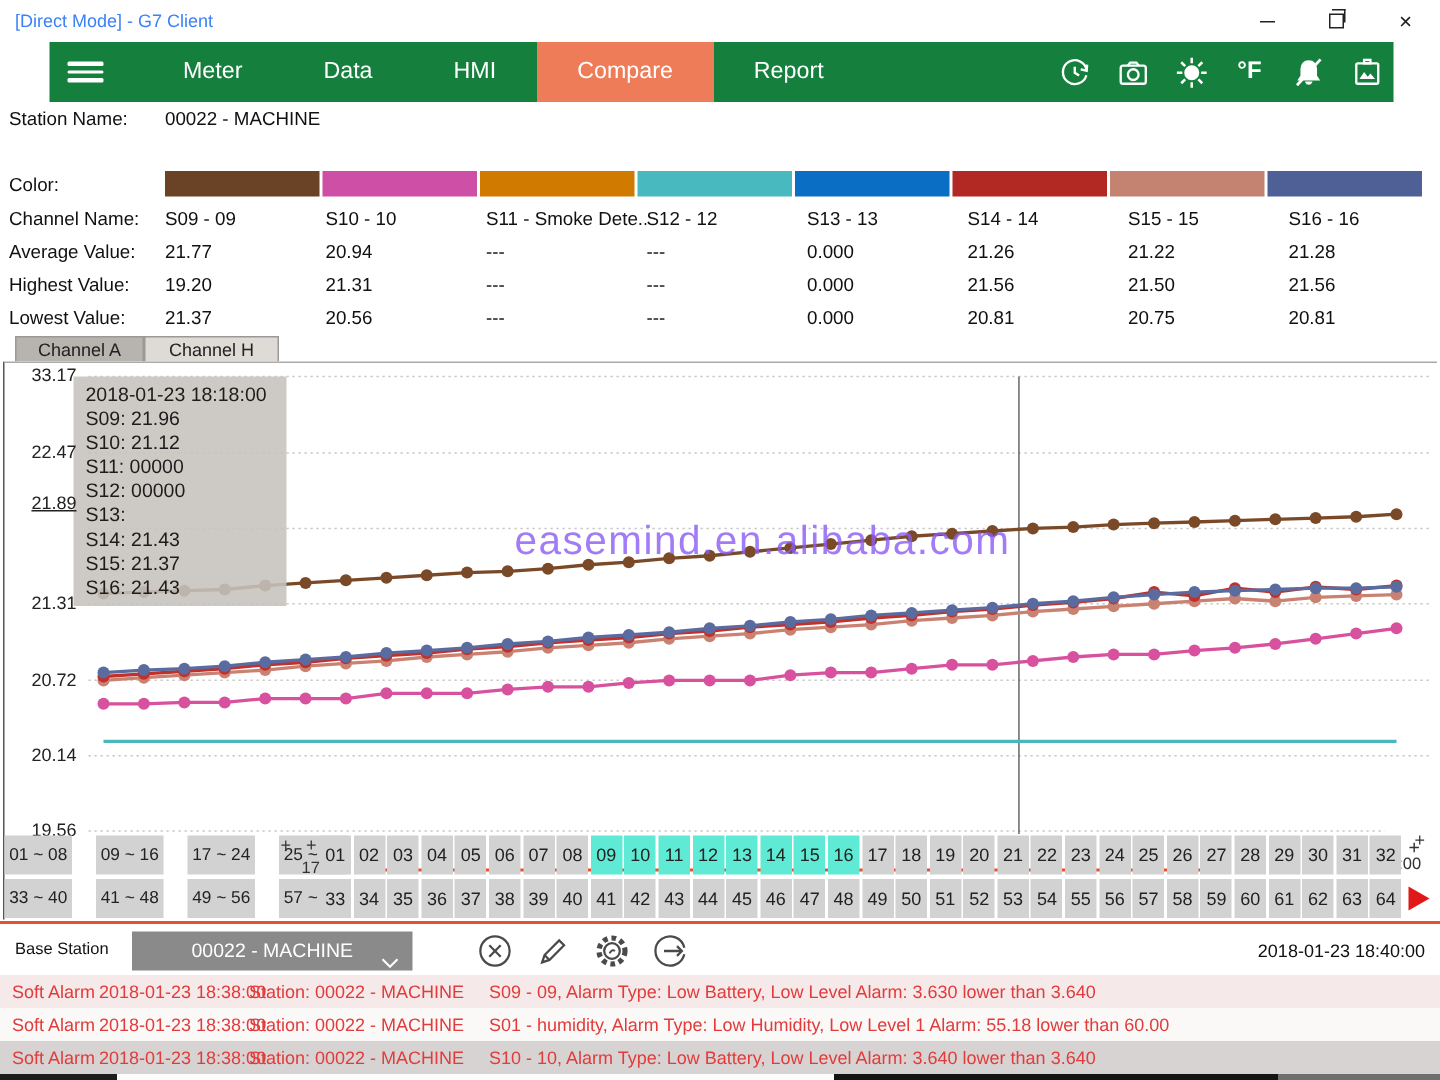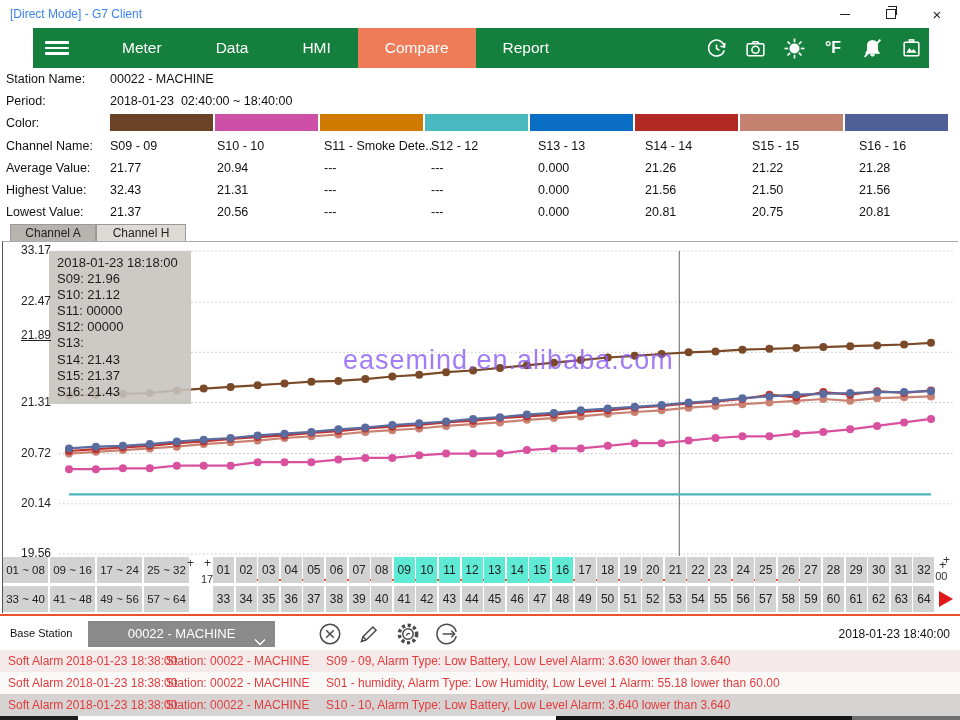--- a/index.html
+++ b/index.html
@@ -43,21 +43,21 @@
   .chart-svg{position:absolute;left:0;top:0;}
   .ylab{position:absolute;left:4px;width:44px;text-align:right;font-size:12px;color:#222;}
   .watermark{position:absolute;left:340px;top:103px;font-size:27px;color:#8b5cf6;opacity:.8;letter-spacing:1px;white-space:nowrap;}
   .tooltip{position:absolute;left:46px;top:9px;width:126px;background:rgba(198,195,190,.88);padding:4px 8px;font-size:13px;line-height:16.1px;color:#1c1c1c;white-space:nowrap;}
 
   .axis-endbox{position:absolute;left:920px;top:309px;width:35px;height:38px;background:#fff;}
   .frag{position:absolute;font-size:12px;color:#333;}
 
   .btnrow{position:absolute;left:0;width:955px;height:26px;white-space:nowrap;}
   .row1{top:315px;} .row2{top:344px;}
-  .grp-btn{display:inline-block;width:45px;height:26px;line-height:26px;background:#d2d2d2;margin-right:2px;font-size:11.5px;text-align:center;color:#222;position:relative;z-index:2;}
+  .grp-btn{display:inline-block;width:45px;height:26px;line-height:26px;background:#d2d2d2;margin-right:16px;font-size:11.5px;text-align:center;color:#222;position:relative;z-index:2;}
   .numwrap{position:absolute;left:210px;top:0;z-index:2;}
   .num-btn{display:inline-block;width:21px;height:26px;line-height:26px;background:#d2d2d2;margin-right:1.6px;font-size:12px;text-align:center;color:#222;}
   .num-btn.sel{background:#5eead4;}
   .range-line{position:absolute;left:235px;top:22px;width:572px;height:2px;background:#e8512c;z-index:1;}
   .plus-after{position:absolute;left:936px;top:0;font-size:13px;color:#333;z-index:3;}
   .red-arrow{position:absolute;left:936px;top:5px;width:0;height:0;border-left:14px solid #e01818;border-top:8px solid transparent;border-bottom:8px solid transparent;z-index:3;}
 
   .orange-divider{position:absolute;left:0;top:614px;width:960px;height:2px;background:#e8512c;}
 
   
@@ -154,24 +154,20 @@
           <path d="M6 15 L9 10.5 L11.3 13.5 L13 11.5 L16 15 Z" fill="#fff" stroke="none"></path>
         </svg>
       </span>
     </div>
   </div>
 
   <div class="info-row" style="top:72px">
     <span class="info-label">Station Name:</span>
     <span class="info-value">00022 - MACHINE</span>
   </div>
-  <div class="info-row" style="top:94px">
-    <span class="info-label">Period:</span>
-    <span class="info-value">2018-01-23  02:40:00 ~ 18:40:00</span>
-  </div>
   <div class="info-row" style="top:116px">
     <span class="info-label">Color:</span>
   </div>
   <div class="swatches" id="swatches">
       <div class="swatch" style="background: rgb(106, 66, 38);"></div>
       <div class="swatch" style="background: rgb(206, 79, 166);"></div>
       <div class="swatch" style="background: rgb(208, 122, 0);"></div>
       <div class="swatch" style="background: rgb(73, 185, 192);"></div>
       <div class="swatch" style="background: rgb(10, 110, 196);"></div>
       <div class="swatch" style="background: rgb(178, 41, 36);"></div>
@@ -200,21 +196,21 @@
         <span class="stat-cell">---</span>
         <span class="stat-cell">0.000</span>
         <span class="stat-cell">21.26</span>
         <span class="stat-cell">21.22</span>
         <span class="stat-cell">21.28</span>
       </span>
   </div>
   <div class="info-row" style="top:183px">
     <span class="info-label">Highest Value:</span>
     <span class="stat-cells" id="cells-high">
-        <span class="stat-cell">32.43</span>
+        <span class="stat-cell">19.20</span>
         <span class="stat-cell">21.31</span>
         <span class="stat-cell">---</span>
         <span class="stat-cell">---</span>
         <span class="stat-cell">0.000</span>
         <span class="stat-cell">21.56</span>
         <span class="stat-cell">21.50</span>
         <span class="stat-cell">21.56</span>
       </span>
   </div>
   <div class="info-row" style="top:205px">

